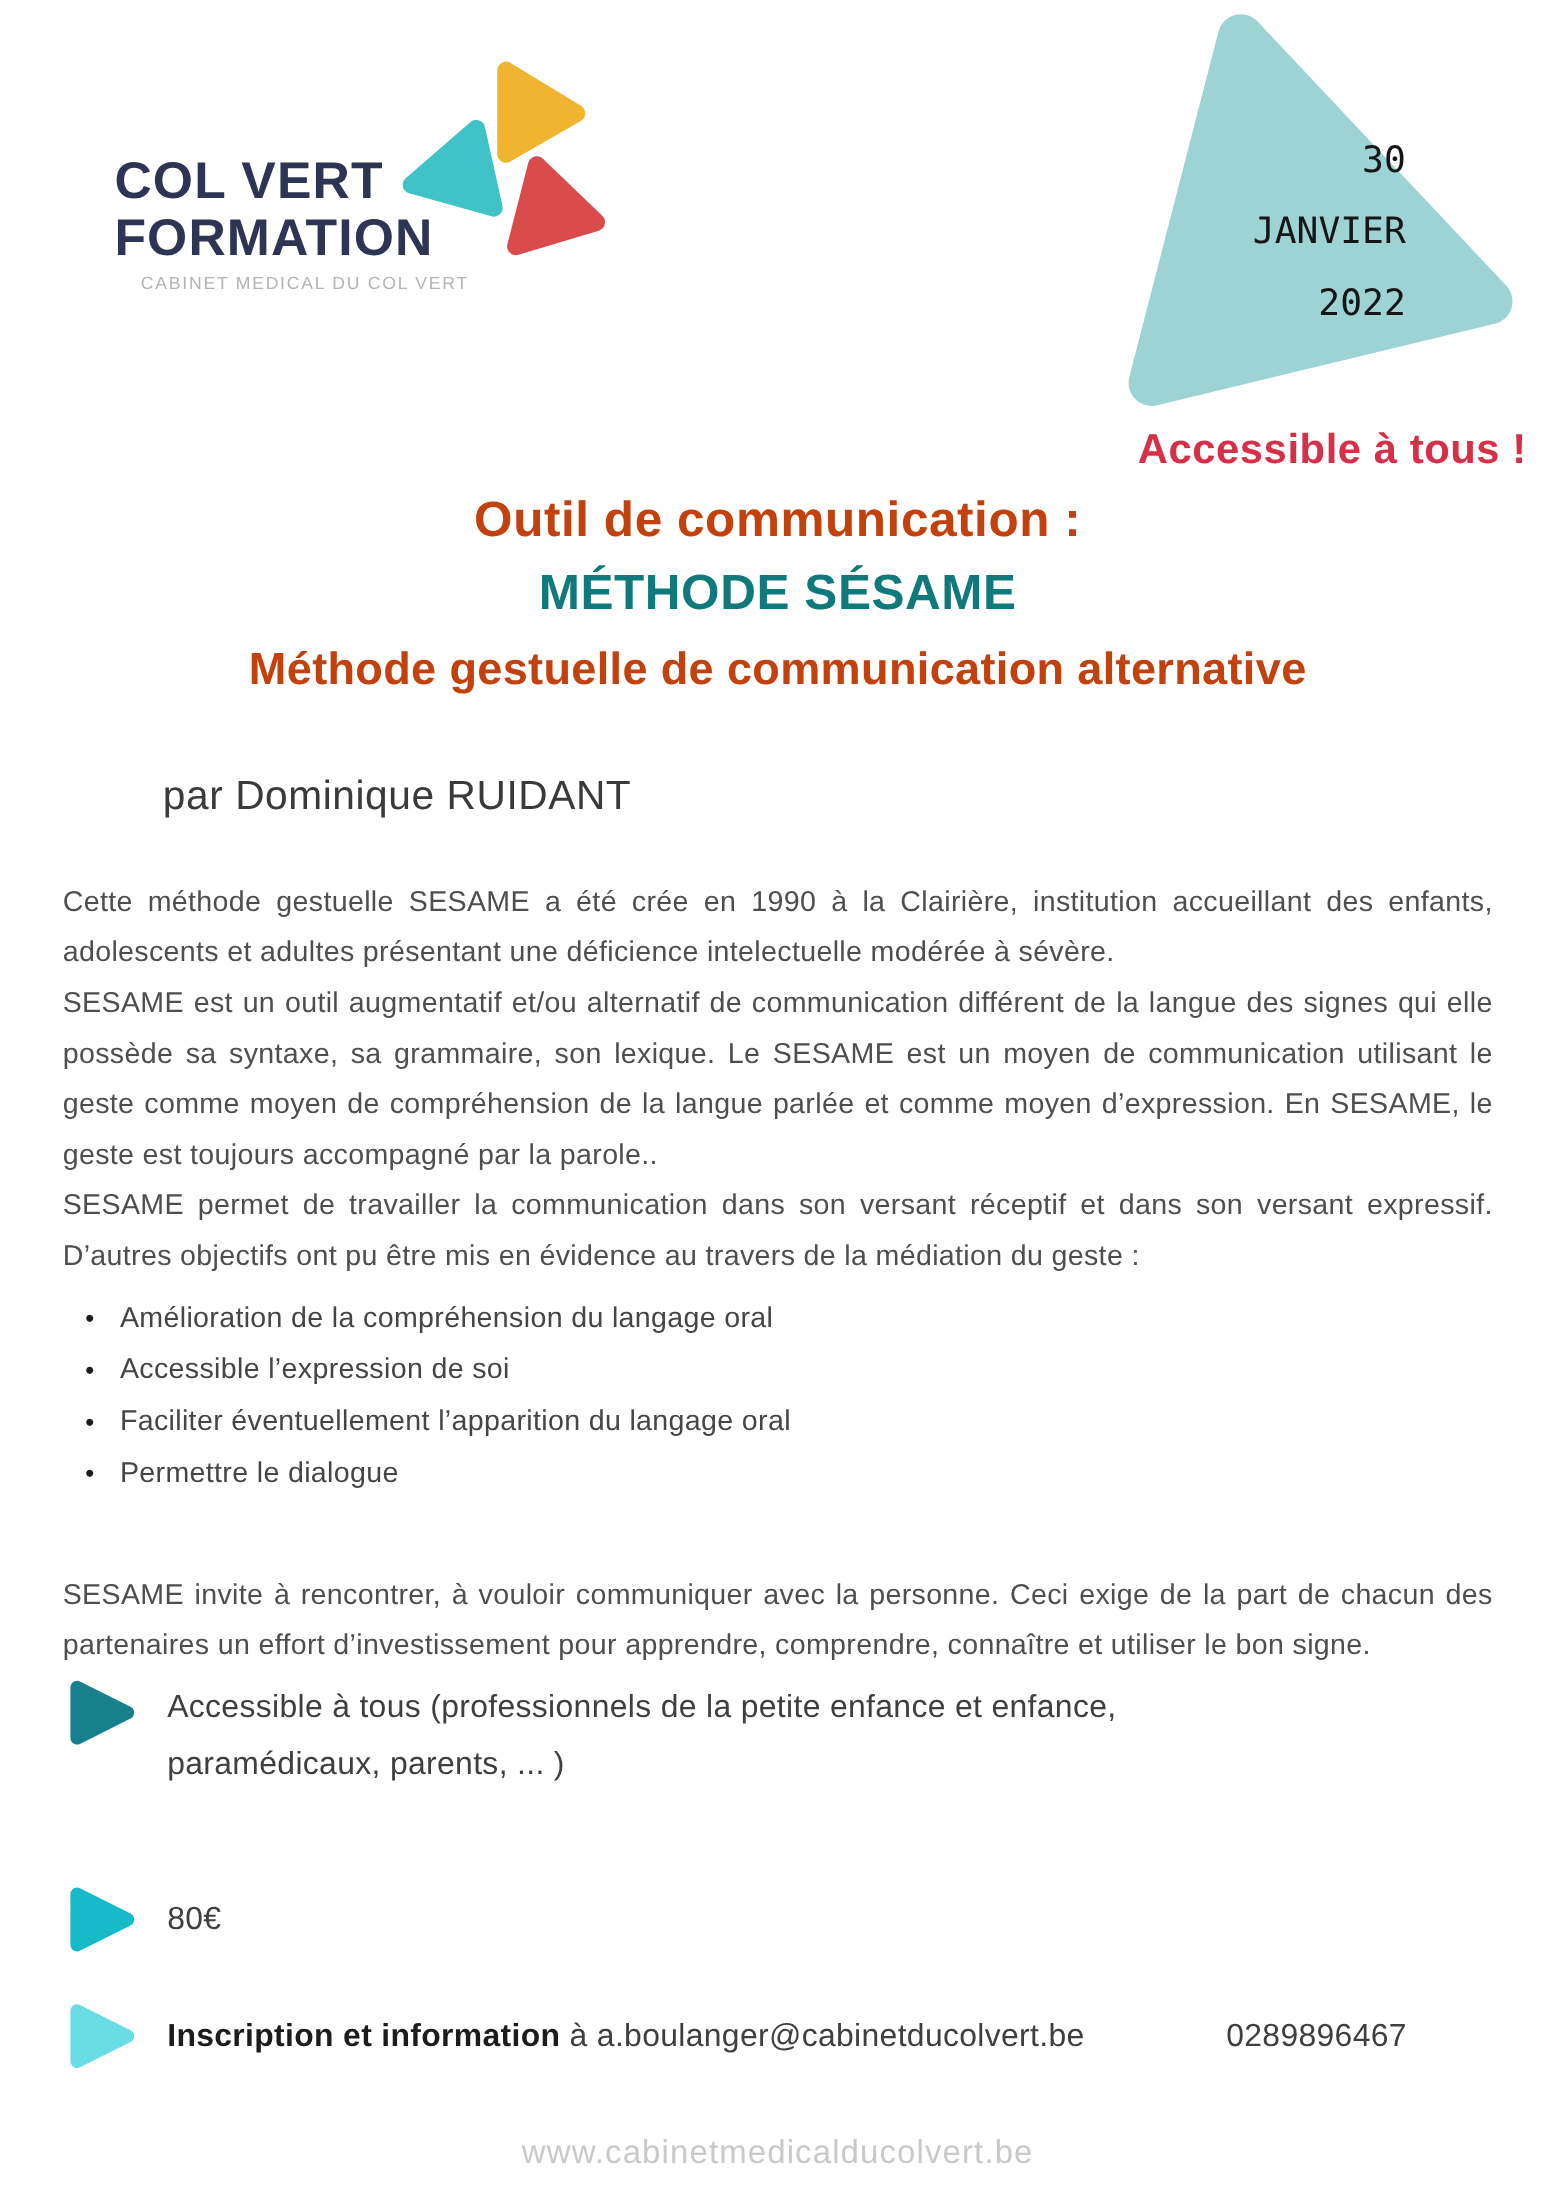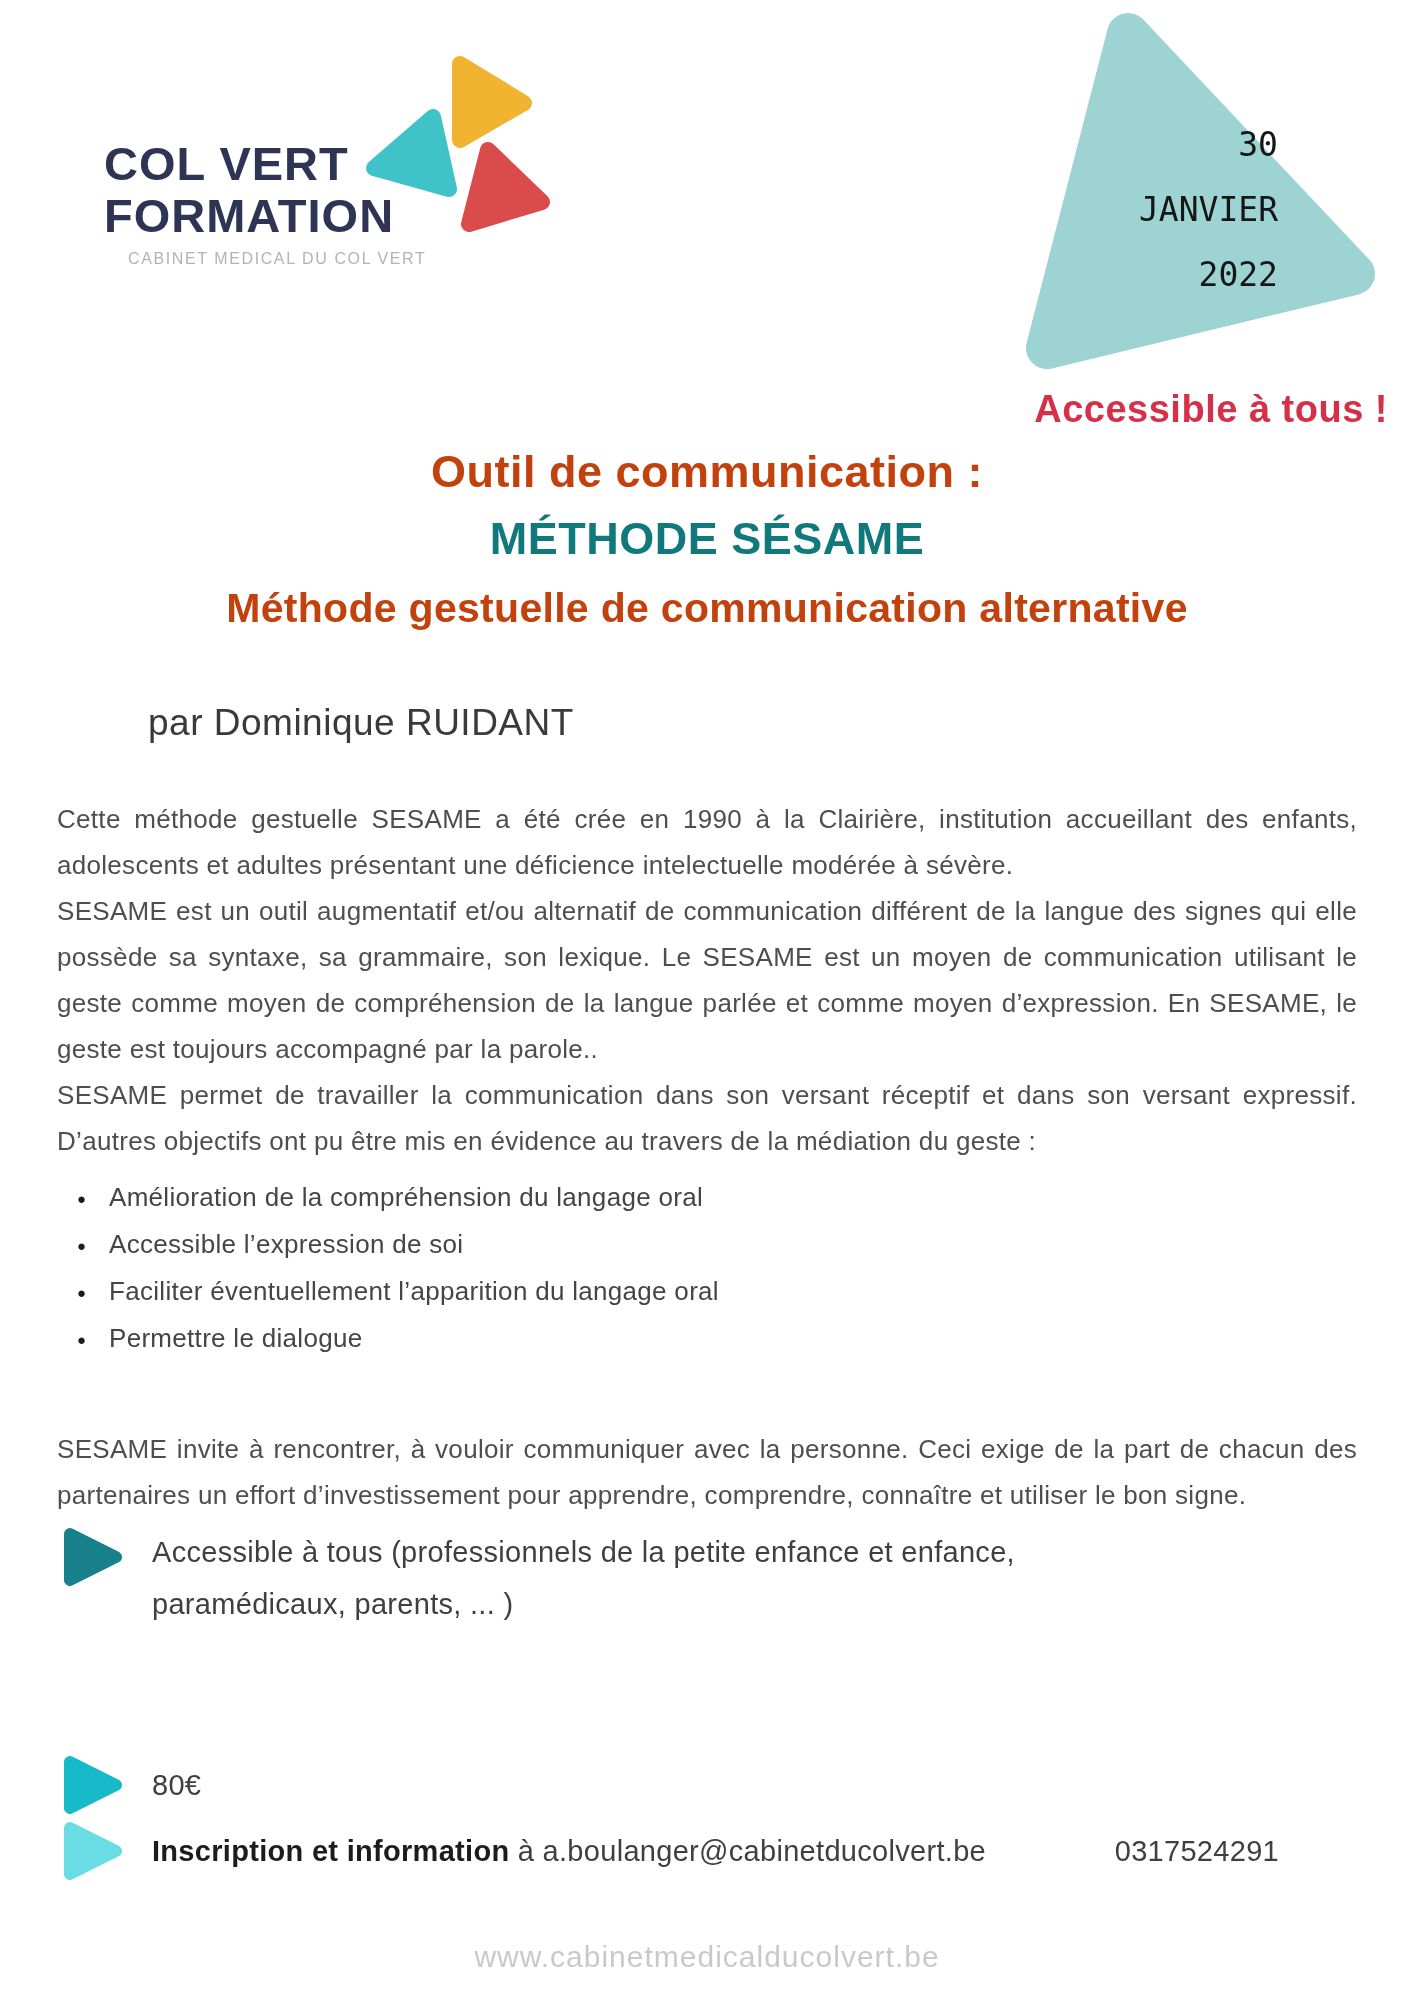--- a/index.html
+++ b/index.html
@@ -133,30 +133,30 @@
   </div>
 
   <div class="info-row row-top" style="top:1524px;">
     <svg class="marker" width="62" height="66" viewBox="0 0 62 66">
       <polygon class="round-tri" points="8,10 54,33 8,56" stroke-width="12" fill="#17808a" stroke="#17808a"></polygon>
     </svg>
     <div class="txt">Accessible à tous (professionnels de la petite enfance et enfance, paramédicaux, parents, ... )</div>
   </div>
 
 
-  <div class="info-row" style="top:1752px;">
+  <div class="info-row" style="top:1712px;">
     <svg class="marker" width="62" height="66" viewBox="0 0 62 66">
       <polygon class="round-tri" points="8,10 54,33 8,56" stroke-width="12" fill="#16bac9" stroke="#16bac9"></polygon>
     </svg>
     <div class="txt">80€</div>
   </div>
 
   <div class="info-row" style="top:1818px;">
     <svg class="marker" width="62" height="66" viewBox="0 0 62 66">
       <polygon class="round-tri" points="8,10 54,33 8,56" stroke-width="12" fill="#69dde3" stroke="#69dde3"></polygon>
     </svg>
     <div class="txt"><span class="bold-lead">Inscription et information</span><span> à a.boulanger@cabinetducolvert.be</span></div>
-    <div class="phone">0317524291</div>
+    <div class="phone">0289896467</div>
   </div>
 
   <div class="footer">www.cabinetmedicalducolvert.be</div>
 
 </div>
 
 </body></html>

